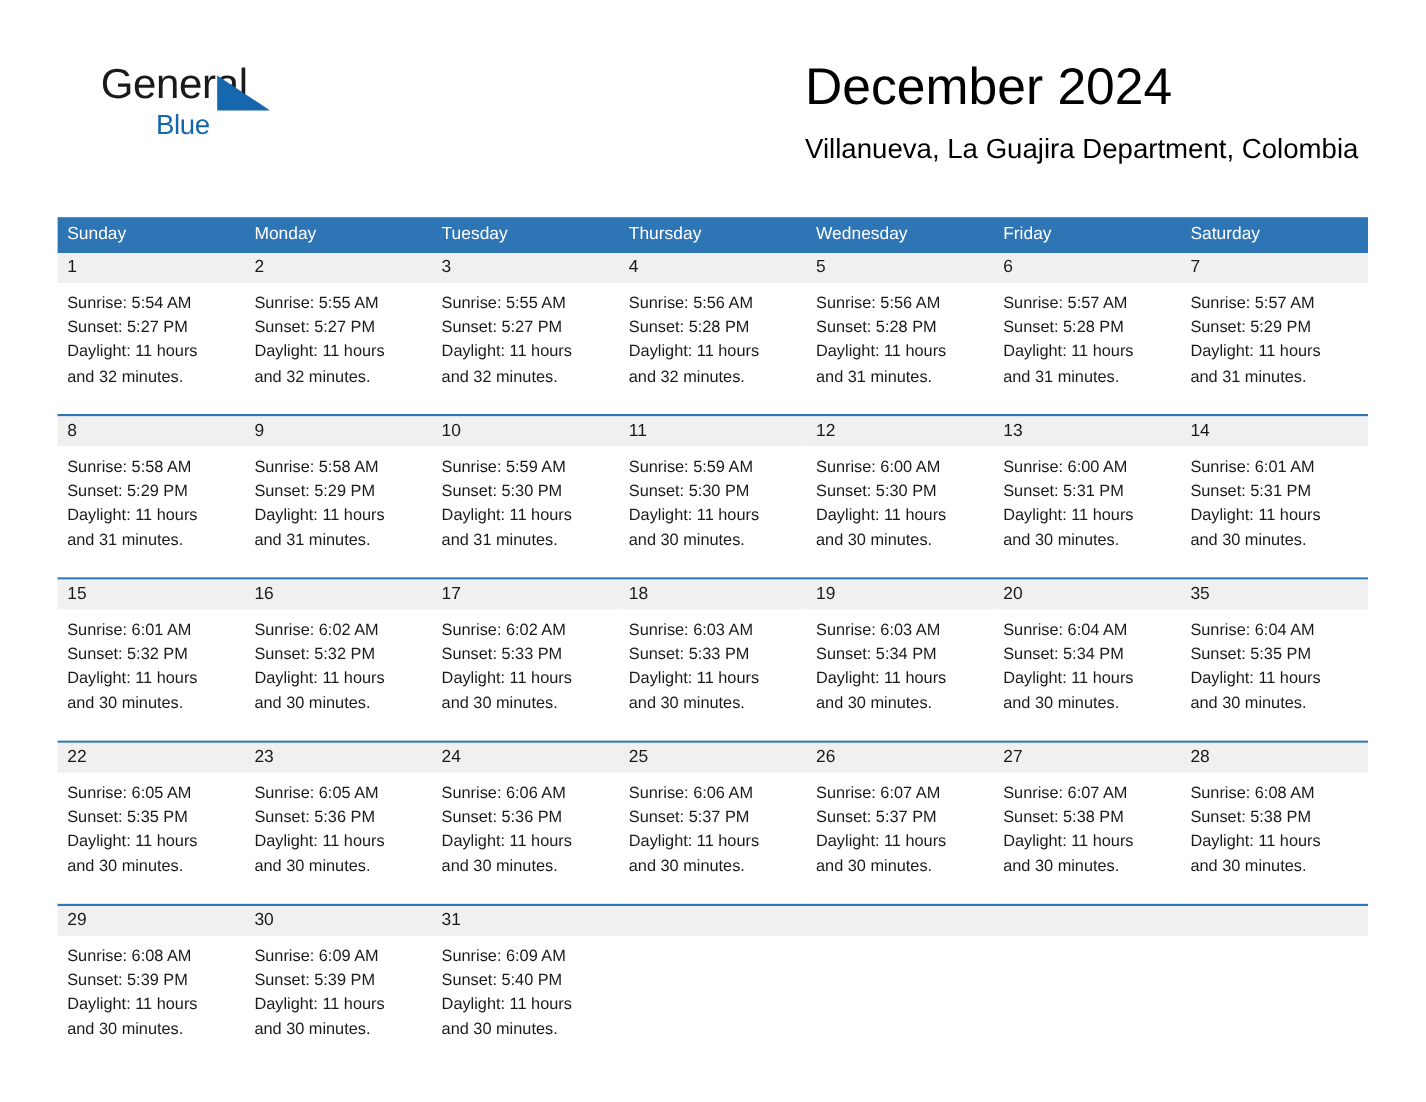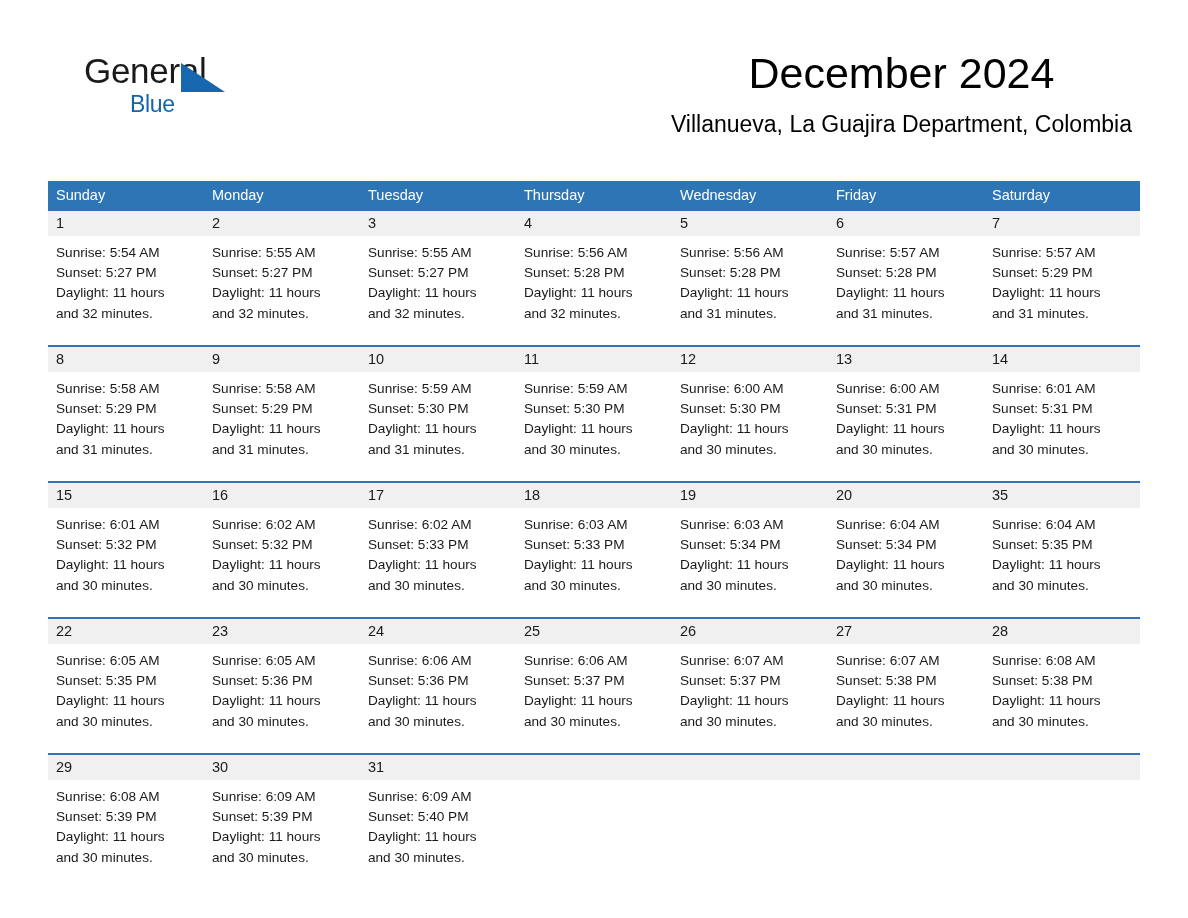--- a/index.html
+++ b/index.html
@@ -66,21 +66,21 @@
     line-height: 38px;
     letter-spacing: -0.3px;
     color: #1565ab;
     font-weight: 400;
     white-space: nowrap;
   }
   .title-block {
     position: absolute;
     right: 56px;
     top: 48px;
-    text-align: center;
+    text-align: left;
   }
   .cal-title {
     font-size: 43px;
     line-height: 50px;
     font-weight: 400;
     color: #000000;
     white-space: nowrap;
   }
   .cal-subtitle {
     margin-top: 13px;

